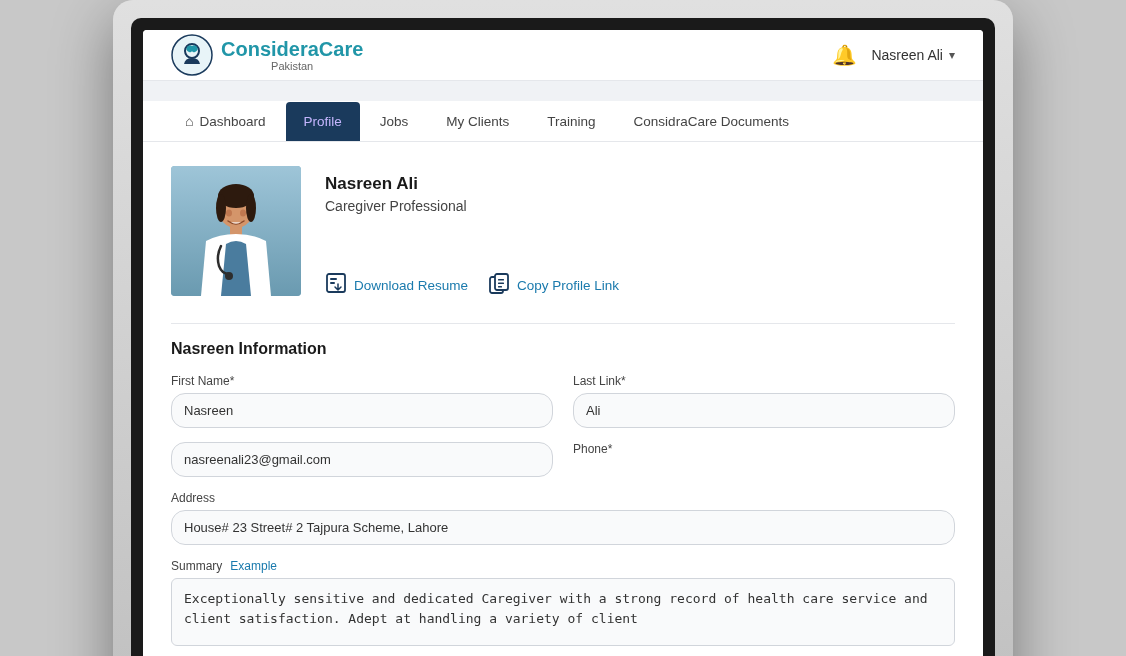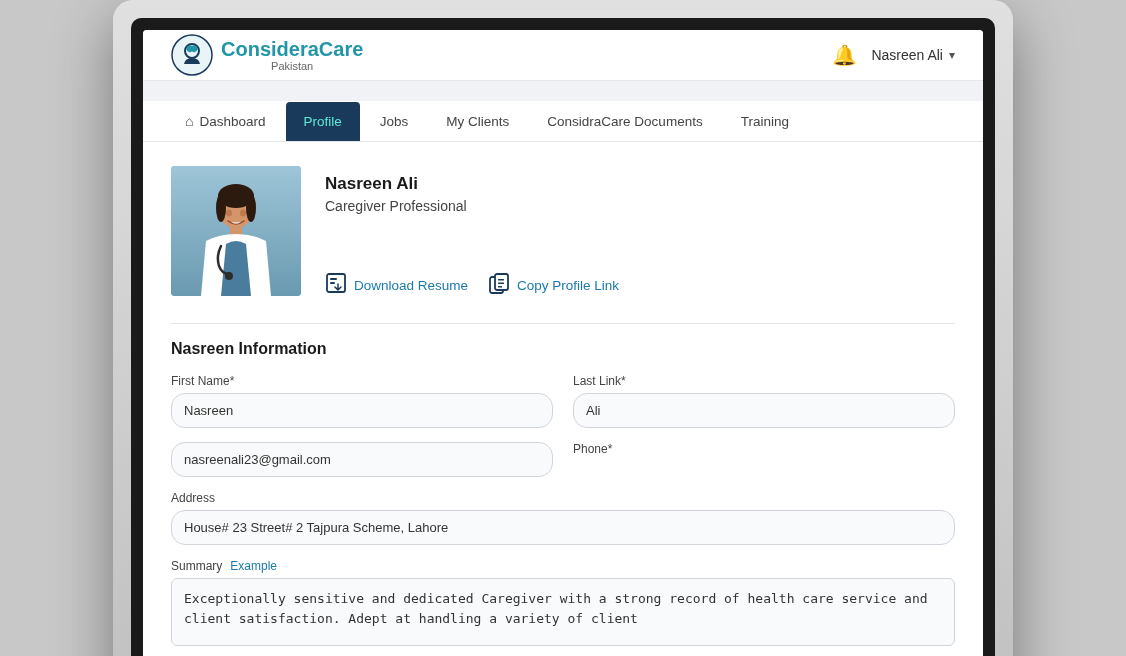--- a/index.html
+++ b/index.html
@@ -142,21 +142,21 @@
       border-radius: 4px 4px 0 0;
       color: #444;
       font-weight: 500;
       display: flex;
       align-items: center;
       gap: 6px;
     }
 
     .tab-item.active {
       background: #1a3a5c;
-      color: #5eead4;
+      color: #c4b5fd;
     }
 
     .home-icon {
       font-size: 14px;
     }
 
     .main-content {
       background: #fff;
       padding: 24px 28px;
     }
@@ -348,24 +348,24 @@
         <div class="tab-item active">
           <span>Profile</span>
         </div>
         <div class="tab-item">
           <span>Jobs</span>
         </div>
         <div class="tab-item">
           <span>My Clients</span>
         </div>
         <div class="tab-item">
+          <span>Training</span>
+        </div>
+        <div class="tab-item">
           <span>ConsidraCare Documents</span>
-        </div>
-        <div class="tab-item">
-          <span>Training</span>
         </div>
       </div>
 
       <div class="main-content">
 
         <div class="profile-header">
           <div class="profile-photo">
             <svg width="130" height="130" viewBox="0 0 130 130" xmlns="http://www.w3.org/2000/svg">
               <rect width="130" height="130" fill="#8ab8cc"></rect>
 

